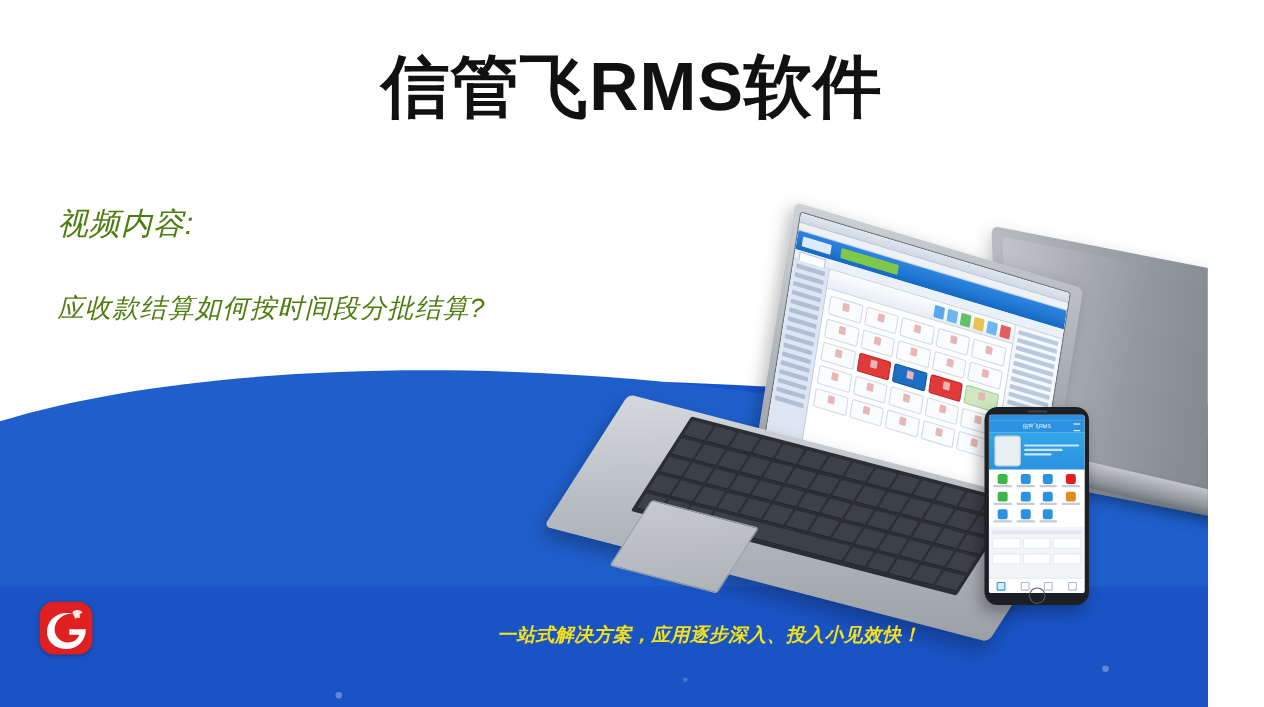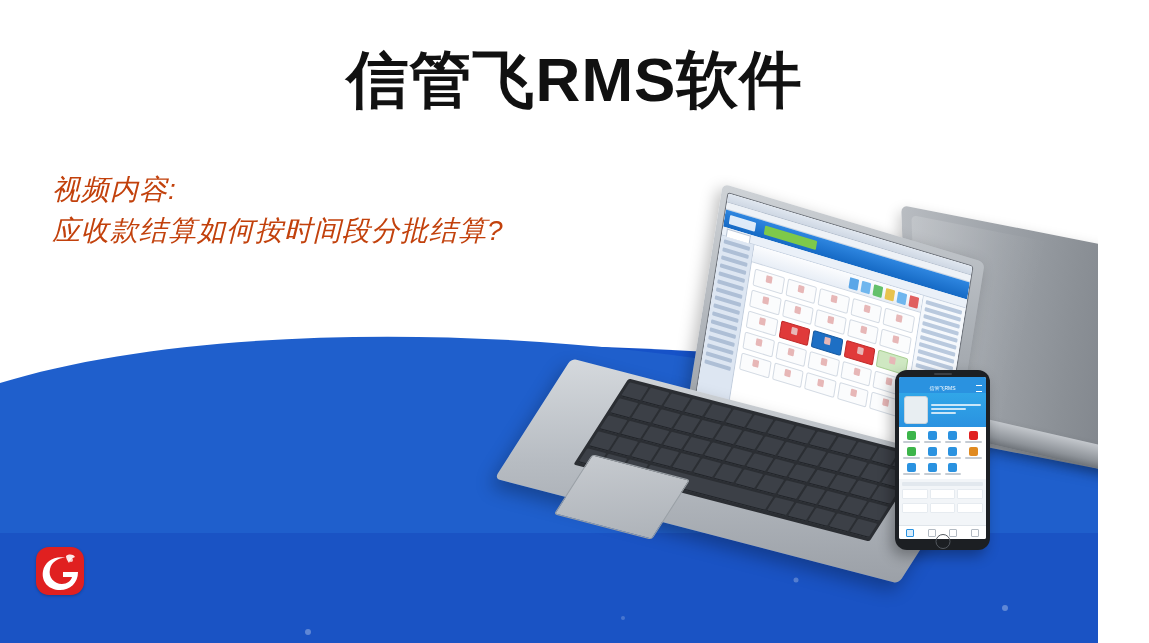--- a/index.html
+++ b/index.html
@@ -24,27 +24,27 @@
   .title{
     position:absolute;left:0;top:44px;width:1149px;
     text-align:center;
     font-size:62px;font-weight:bold;
     color:#111111;
     letter-spacing:1px;
     line-height:72px;
     white-space:nowrap;
   }
   .subtitle-block{
-    position:absolute;left:52px;top:170px;
-    color:#c2410c;
+    position:absolute;left:52px;top:184px;
+    color:#4d7c0f;
     font-style:italic;
     font-weight:normal;
   }
   .sub-line1{font-size:28px;line-height:40px;letter-spacing:1px;}
-  .sub-line2{font-size:28px;line-height:42px;letter-spacing:1px;}
+  .sub-line2{font-size:24px;line-height:42px;letter-spacing:1px;margin-top:36px;}
   .logo-mark{
     position:absolute;left:36px;top:547px;
     width:48px;height:48px;border-radius:13px;
     background:#e02020;
     box-shadow:0 1px 3px rgba(0,0,0,.25);
   }
   .logo-mark svg{position:absolute;left:0;top:0;}
   .brand-text{
     position:absolute;left:92px;top:543px;
     font-size:42px;font-weight:bold;font-style:italic;
@@ -483,14 +483,15 @@
     <div class="sub-line2">应收款结算如何按时间段分批结算?</div>
   </div>
 
   <div class="logo-mark">
     <svg width="48" height="48" viewBox="0 0 48 48">
       <path d="M31 11 c-7 -1 -15 3 -17 11 c-2 8 4 15 12 15 c5 0 9 -3 10 -7 l-9 0 l0 -5 l15 0 c0 11 -8 18 -18 18 c-11 0 -19 -8 -17 -19 c2 -10 12 -16 24 -13 z" fill="#ffffff"></path>
       <path d="M30 9 c3 -2 7 -2 9 1 c-3 1 -5 3 -6 6 c-2 -3 -3 -5 -3 -7 z" fill="#ffffff" opacity="0.9"></path>
       <circle cx="35" cy="13" r="2" fill="#ffffff" opacity="0.75"></circle>
     </svg>
   </div>
+  <div class="tagline">一站式解决方案，应用逐步深入、投入小见效快！</div>
 
 </div>
 
 </body></html>

